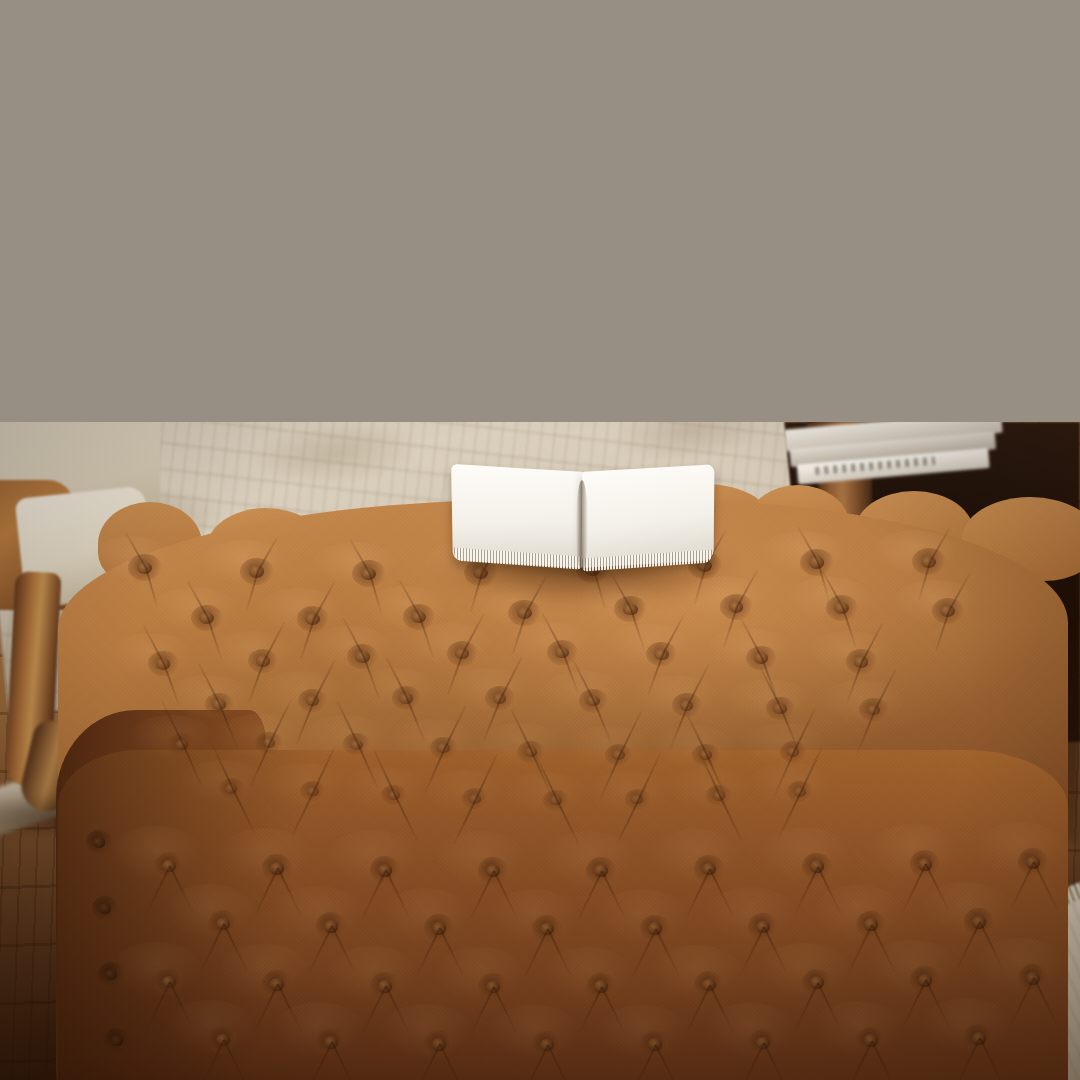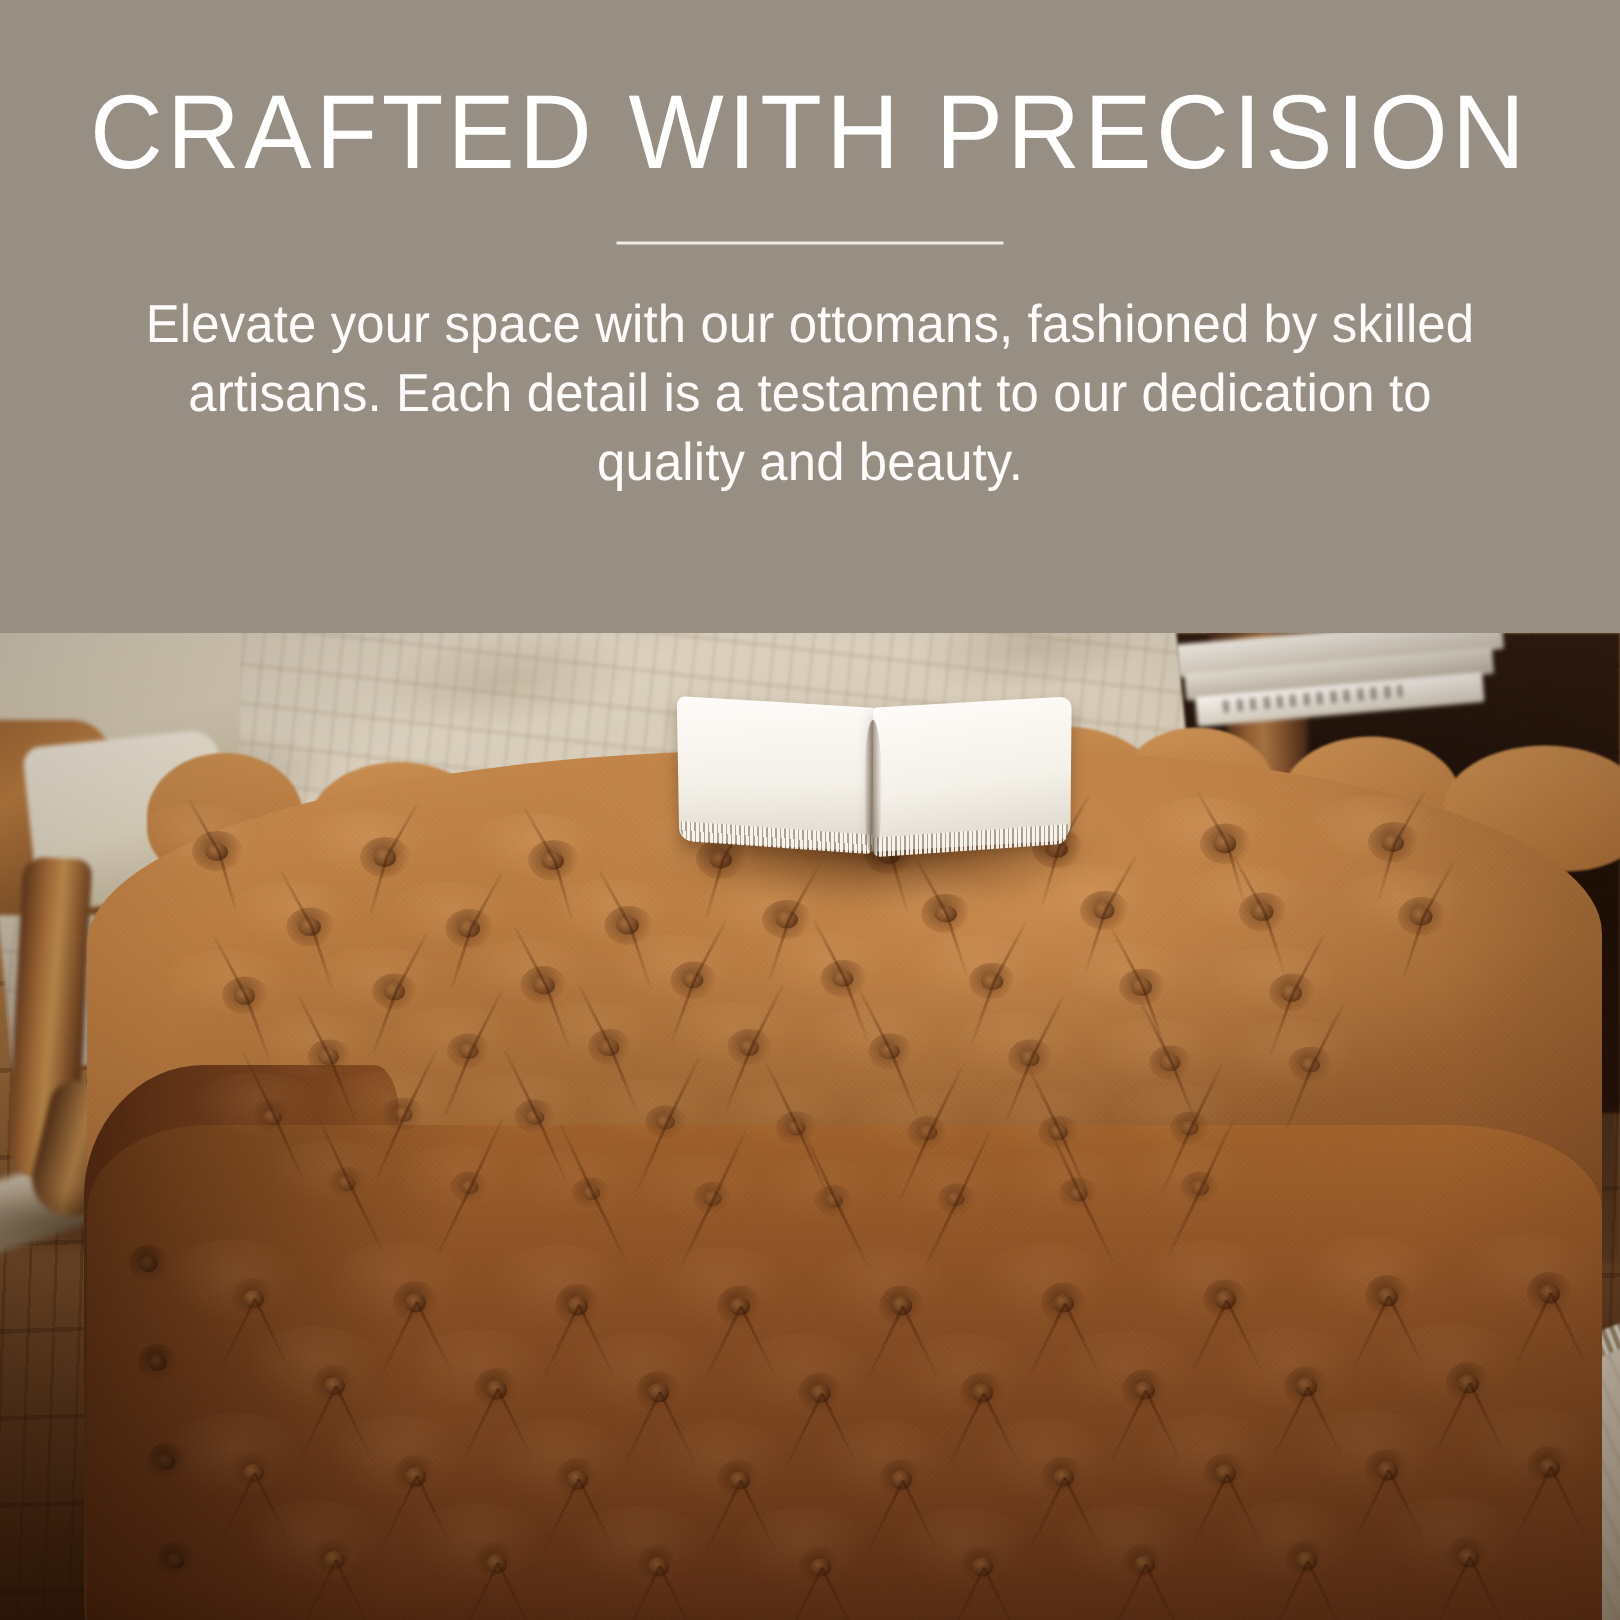--- a/index.html
+++ b/index.html
@@ -285,27 +285,20 @@
     background:
       radial-gradient(ellipse 780px 520px at 50% 45%, rgba(0,0,0,0) 55%, rgba(26,10,0,.30) 100%),
       linear-gradient(180deg, rgba(255,226,190,.05) 0%, rgba(0,0,0,0) 30%, rgba(30,12,0,.18) 100%);
   }
 </style>
 </head>
 <body>
 
 <div class="canvas">
 
-  <div class="header-band">
-    <div class="page-title">CRAFTED WITH PRECISION</div>
-
-    <div class="title-divider"></div>
-
-    <div class="subtitle">Elevate your space with our ottomans, fashioned by skilled artisans. Each detail is a testament to our dedication to quality and beauty.</div>
-  </div>
 
   <div class="photo">
 
     <div class="layer floor"></div>
 
     <div class="layer dark-mass"></div>
     <div class="layer dark-mass2"></div>
 
     <div class="layer wood-column-cap"></div>
     <div class="layer wood-column"></div>

